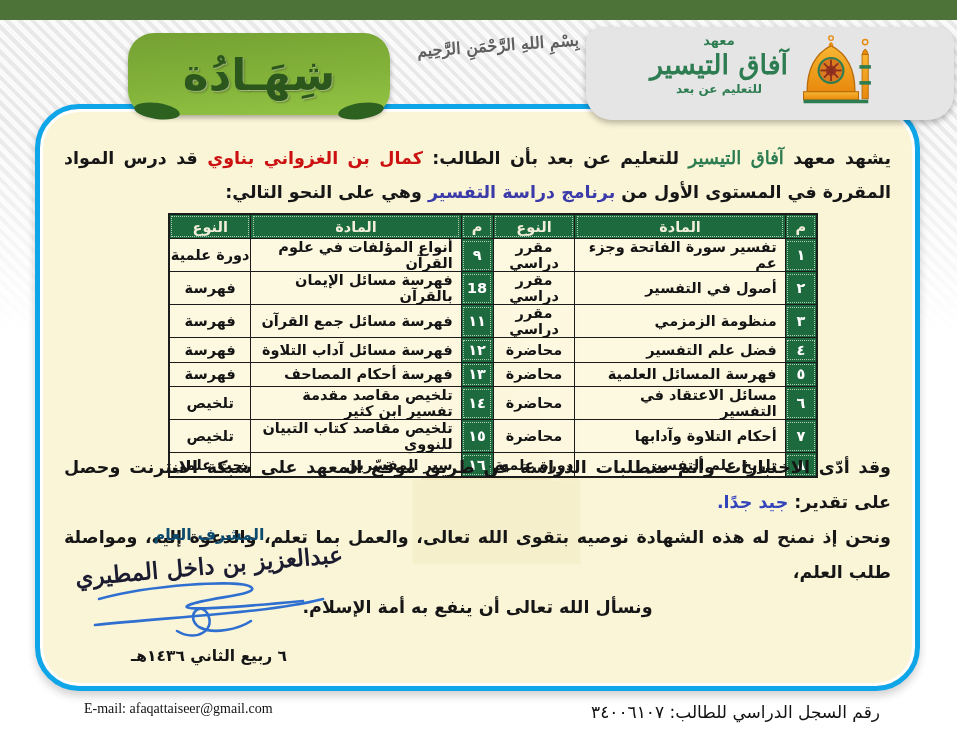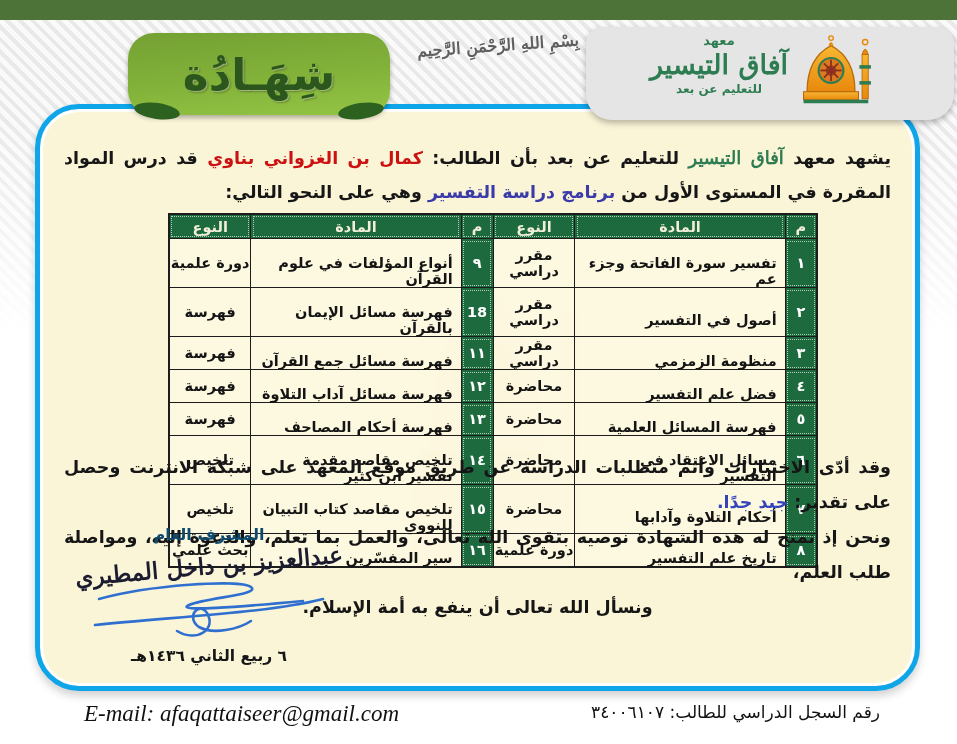--- a/index.html
+++ b/index.html
@@ -56,41 +56,41 @@
           direction:rtl; border-collapse:collapse; border:2px solid #1c1c1c; }
   table.materials td, table.materials th { border:1.8px solid #1c1c1c; height:24.5px;
           font-size:14.5px; font-weight:bold; }
   th.hnum, th.hsub, th.htype { background:#1c6a3e; color:#f3eed9;
           outline:1px dotted rgba(230,240,220,.75); outline-offset:-3px;margin-top:8px; }
   th.hnum { width:32px; }
   th.hsub { width:211px; }
   th.htype { width:82px; }
   td.num { background:#1c6a3e; color:#ffffff; text-align:center;
            outline:1px dotted rgba(230,240,220,.75); outline-offset:-3px; }
-  td.subject { background:rgba(253,248,226,.85); color:#141414; text-align:right; padding:16px 8px 0 4px; }
+  td.subject { background:rgba(253,248,226,.85); color:#141414; text-align:right; padding:0 8px 0 4px; }
   td.type { background:rgba(253,248,226,.85); color:#141414; text-align:center; }
 
   .closing { position:absolute; left:24px; right:24px; top:341px; direction:rtl; z-index:1;
              font-size:17.5px; font-weight:bold; color:#161616; line-height:35px; }
   .closing .l1, .closing .l2 { text-align:justify; }
   .closing .l3 { text-align:center; }
   .closing .grade { color:#3344bb; }
 
   .sig-block { position:absolute; left:34px; top:416px; width:270px; text-align:center; z-index:1; }
   .sig-title { font-size:16px; font-weight:bold; color:#0c4a6e; direction:rtl; }
   .sig-name { font-size:23px; font-weight:bold; color:#1c1c30; direction:rtl;
               font-family:"DejaVu Serif", serif; transform:rotate(-5deg);
               margin-top:8px; white-space:nowrap; }
   .sig-scribble { margin-top:-6px; }
   .sig-date { font-size:15.5px; font-weight:bold; color:#161616; direction:rtl; margin-top:-4px; }
 
   .footer-record { position:absolute; right:77px; top:702px; direction:rtl;
                    font-size:17px; font-weight:normal; color:#111; }
   .footer-email { position:absolute; left:84px; top:701px;
-                  font-family:"Liberation Serif", serif; font-size:23px; color:#111;font-style:italic; }
+                  font-family:"Liberation Serif", serif; font-size:14px; color:#111; }
 </style>
 </head>
 <body>
 
 <div class="topbar"></div>
 <div class="stripes"></div>
 
 <div class="bismillah">بِسْمِ اللهِ الرَّحْمَنِ الرَّحِيم</div>
 
 <div class="tab">

